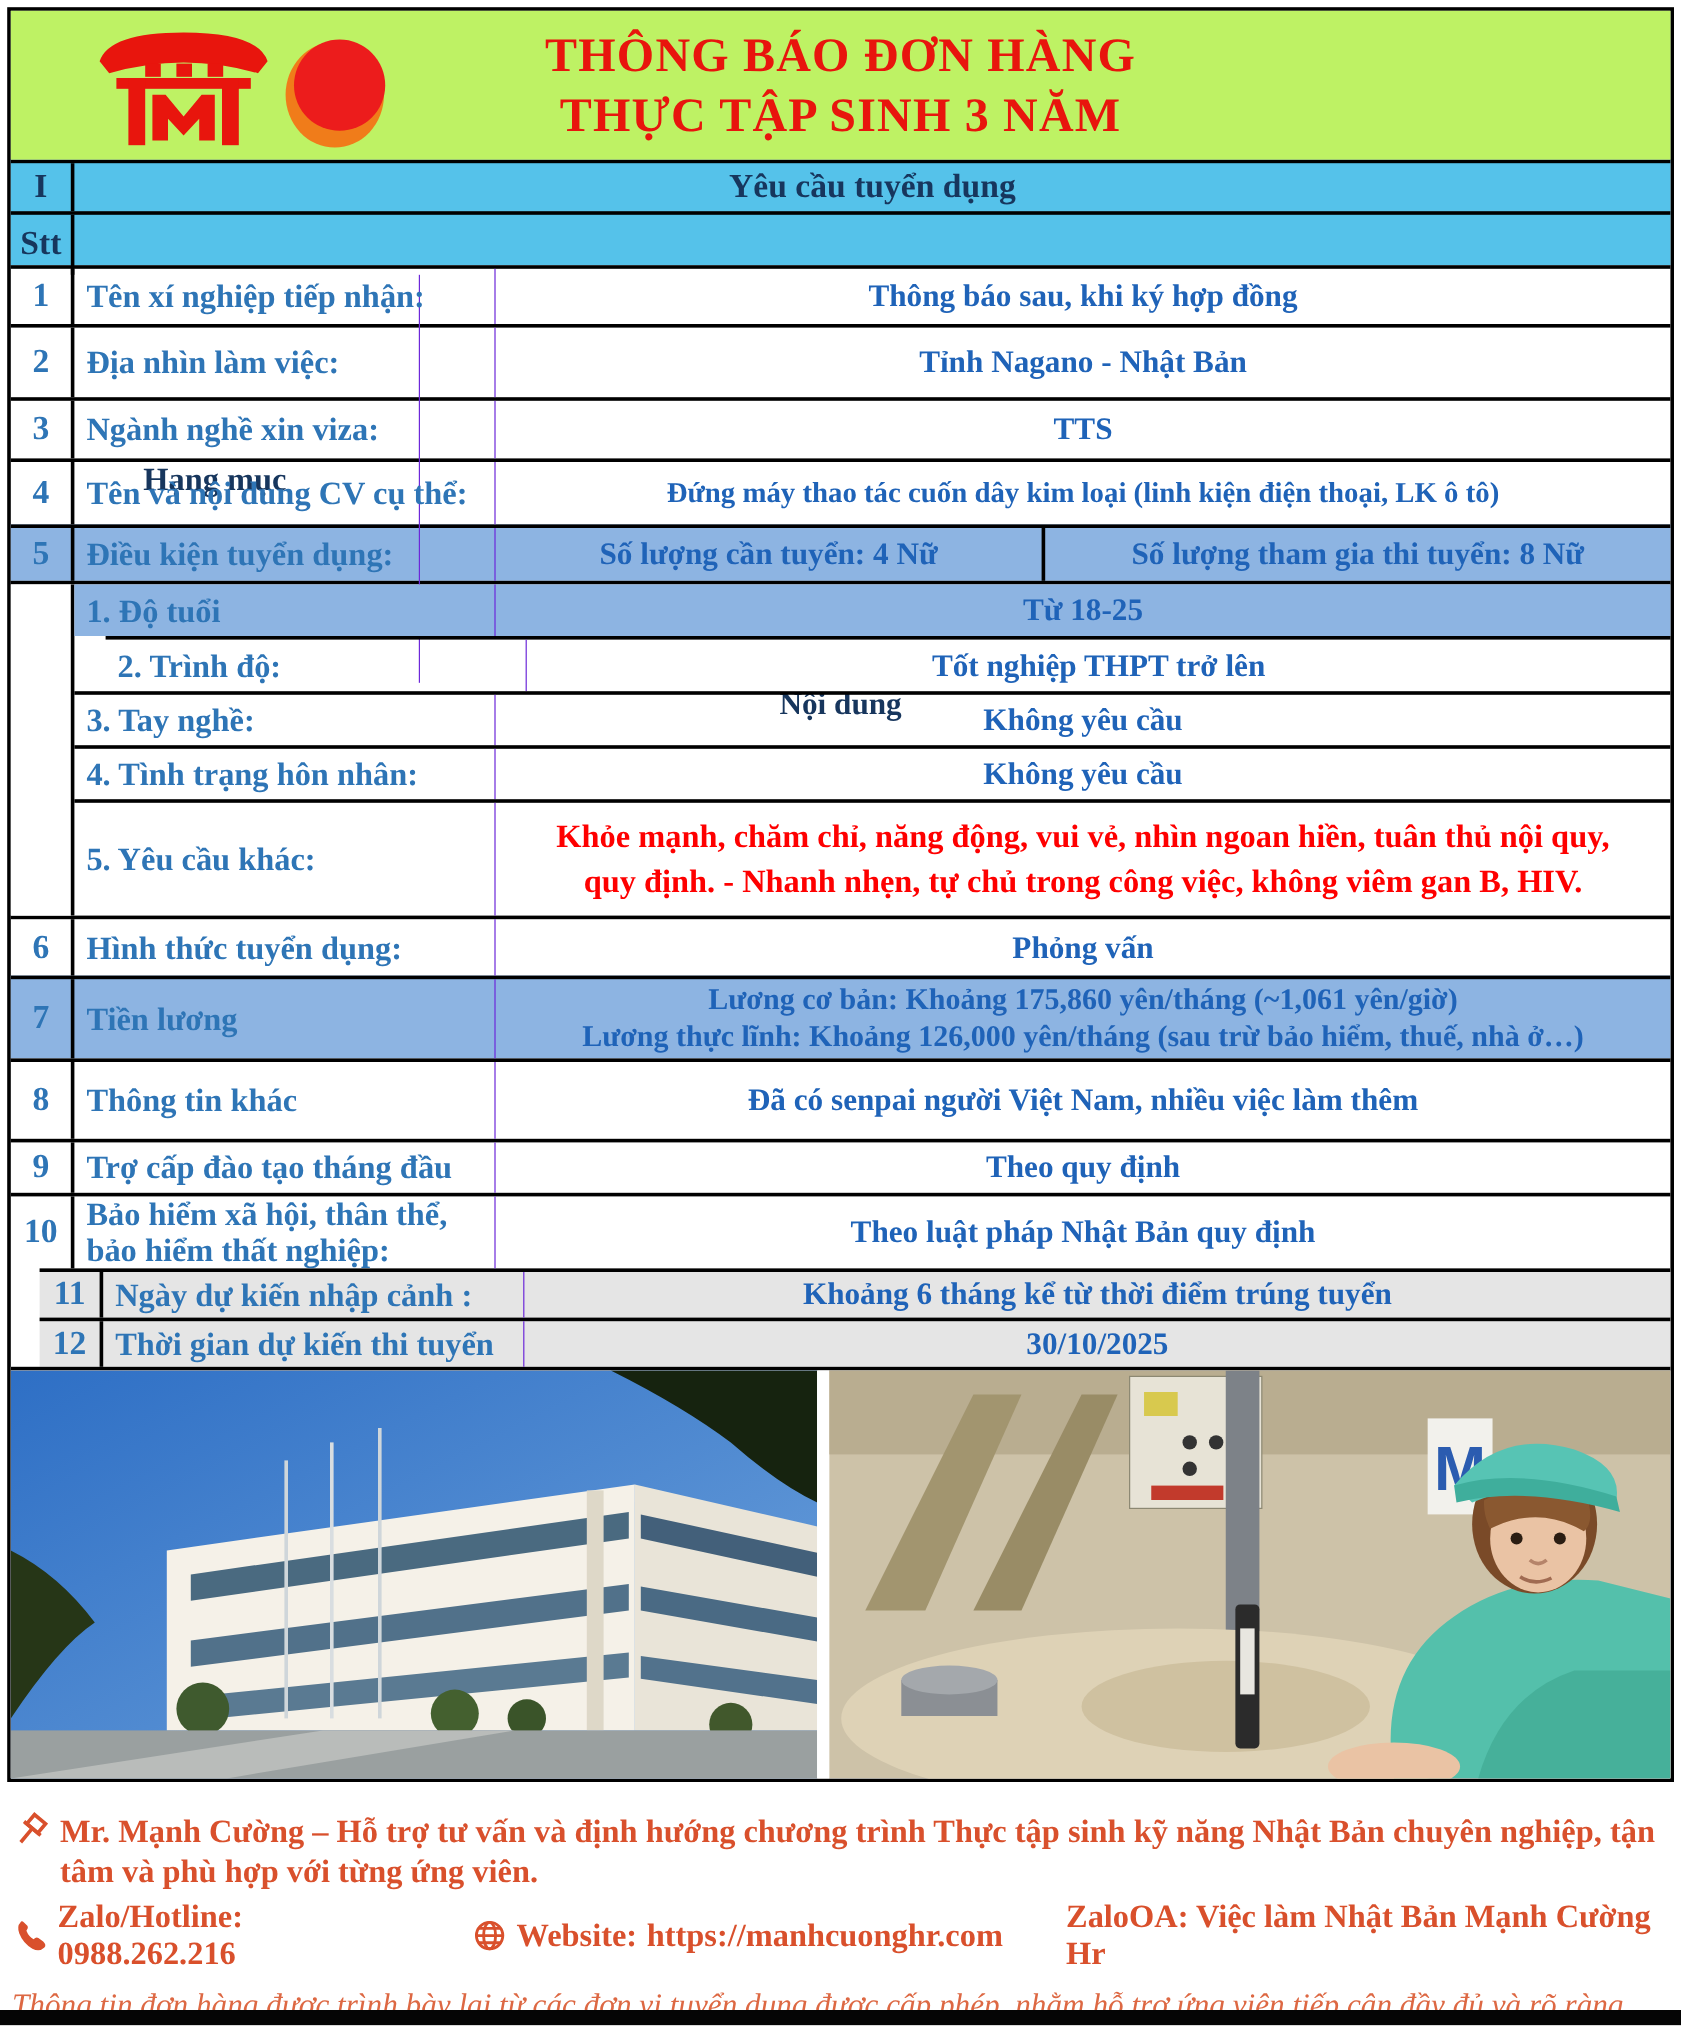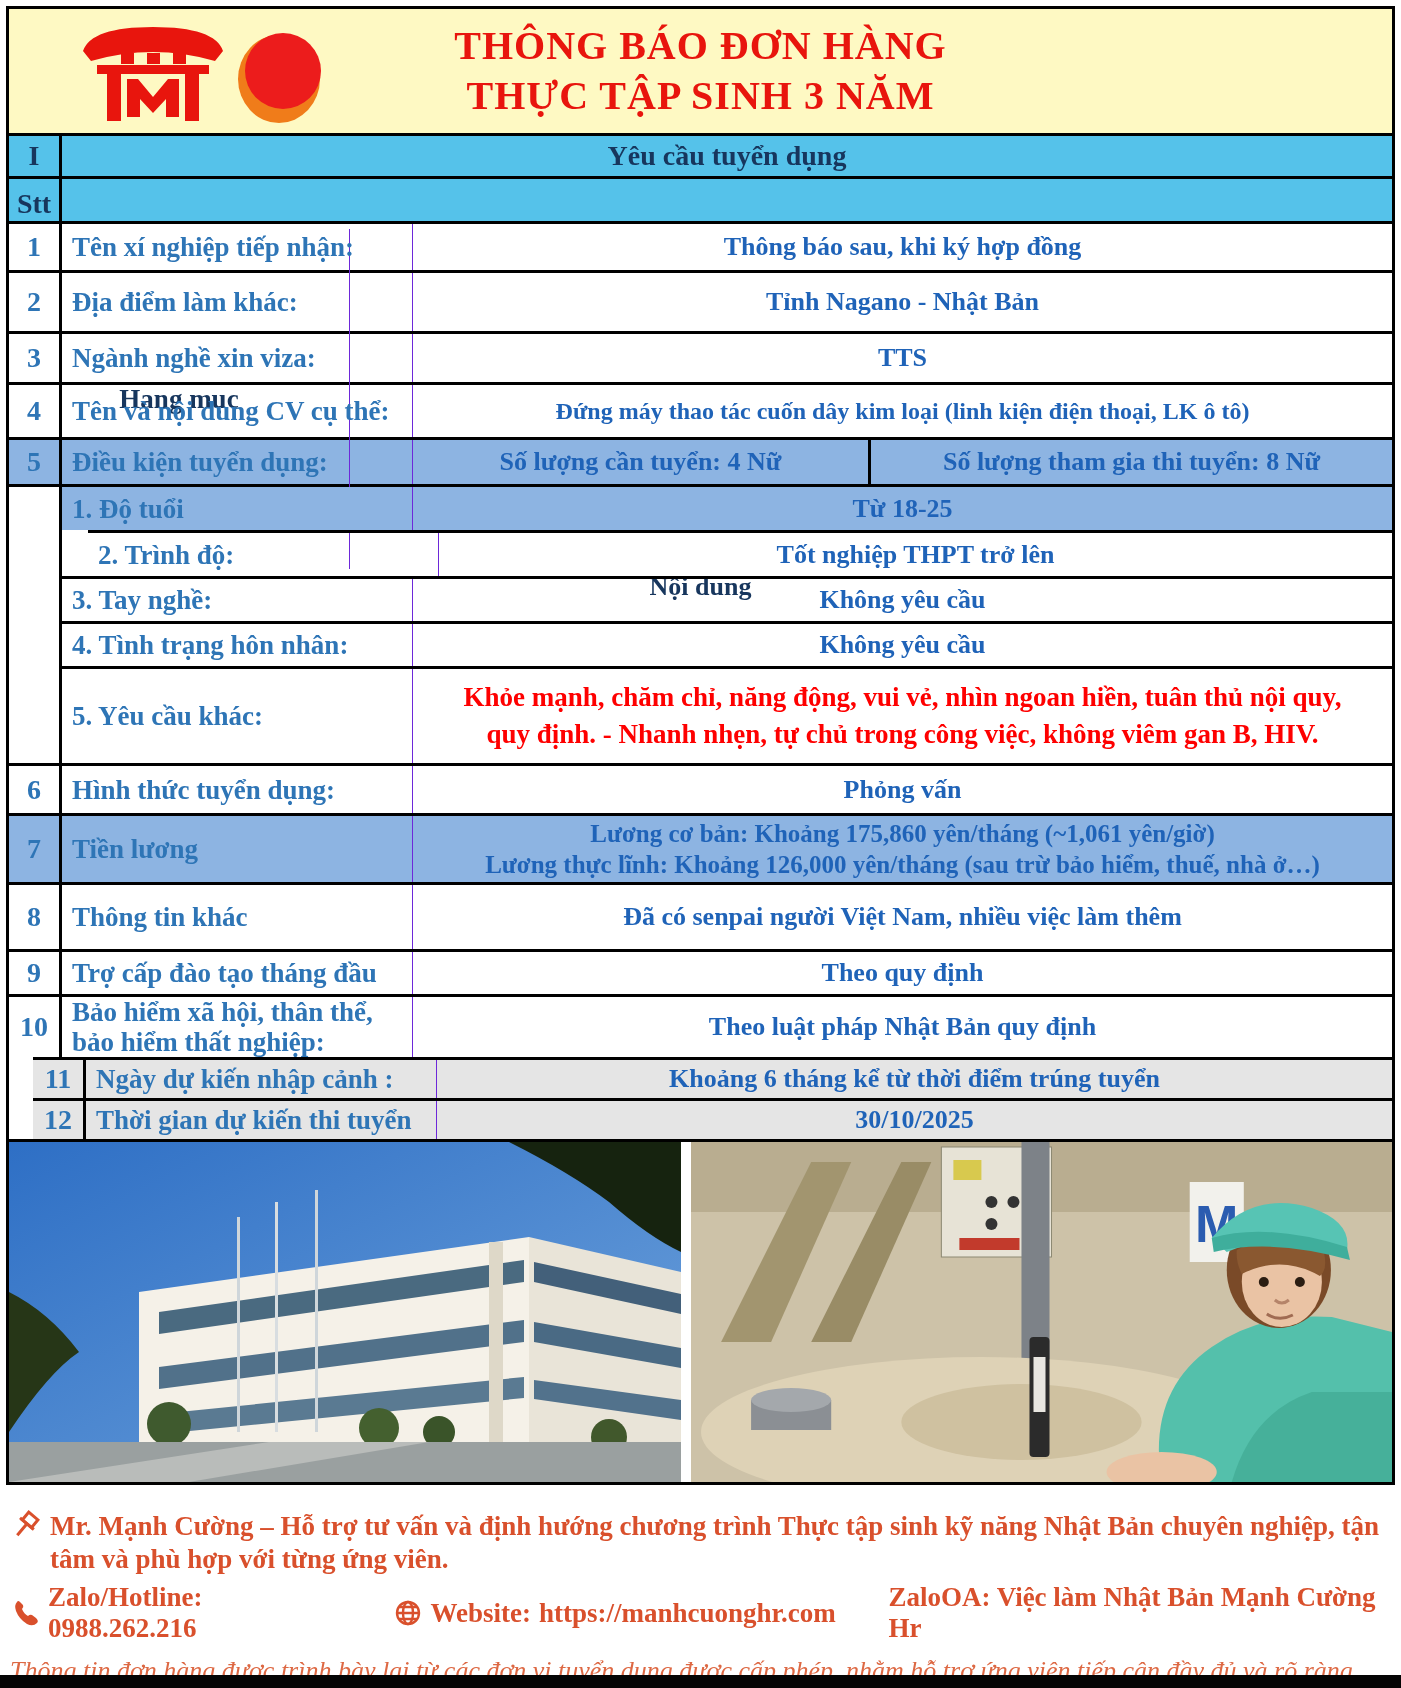--- a/index.html
+++ b/index.html
@@ -1,20 +1,20 @@
 <!DOCTYPE html>
 <html><head>
 <meta charset="utf-8">
 <style>
   html,body{margin:0;padding:0;background:#fff;}
   .page{position:relative;width:1401px;height:1688px;background:#fff;overflow:hidden;
         font-family:"Liberation Serif","DejaVu Serif",serif;}
   .frame{position:absolute;left:6px;top:6px;width:1383px;border:3px solid #000;background:#fff;}
   
-  .masthead{position:relative;height:124px;background:#fef9c3;}
+  .masthead{position:relative;height:124px;background:#bef264;}
   .logo{position:absolute;left:68px;top:8px;width:250px;height:108px;}
   .titles{position:absolute;left:0;top:0;width:100%;height:100%;
           display:flex;flex-direction:column;align-items:center;justify-content:center;}
   .title-line{color:#e8150d;font-weight:bold;font-size:40px;line-height:50px;letter-spacing:1px;}
   
   .trow{display:flex;border-top:3px solid #000;align-items:stretch;}
   .c1{width:50px;flex:0 0 50px;border-right:3px solid #000;display:flex;align-items:center;justify-content:center;
       color:#2e75b6;font-weight:bold;font-size:28px;}
   .c2{width:340px;flex:0 0 340px;border-right:1px solid #6d28d9;display:flex;flex-direction:column;justify-content:center;
       padding-left:10px;color:#2e75b6;font-weight:bold;font-size:27px;line-height:30px;}
@@ -100,21 +100,21 @@
       <div class="c3 navy">Nội dung</div>
     </div>
 
     <div class="trow" style="height:46px;">
       <div class="c1">1</div>
       <div class="c2">Tên xí nghiệp tiếp nhận:</div>
       <div class="c3">Thông báo sau, khi ký hợp đồng</div>
     </div>
     <div class="trow" style="height:58px;">
       <div class="c1">2</div>
-      <div class="c2">Địa điểm làm khác:</div>
+      <div class="c2">Địa nhìn làm việc:</div>
       <div class="c3">Tỉnh Nagano  - Nhật Bản</div>
     </div>
     <div class="trow" style="height:48px;">
       <div class="c1">3</div>
       <div class="c2">Ngành nghề xin viza:</div>
       <div class="c3">TTS</div>
     </div>
     <div class="trow" style="height:52px;">
       <div class="c1">4</div>
       <div class="c2">Tên và nội dung CV cụ thể:</div>

